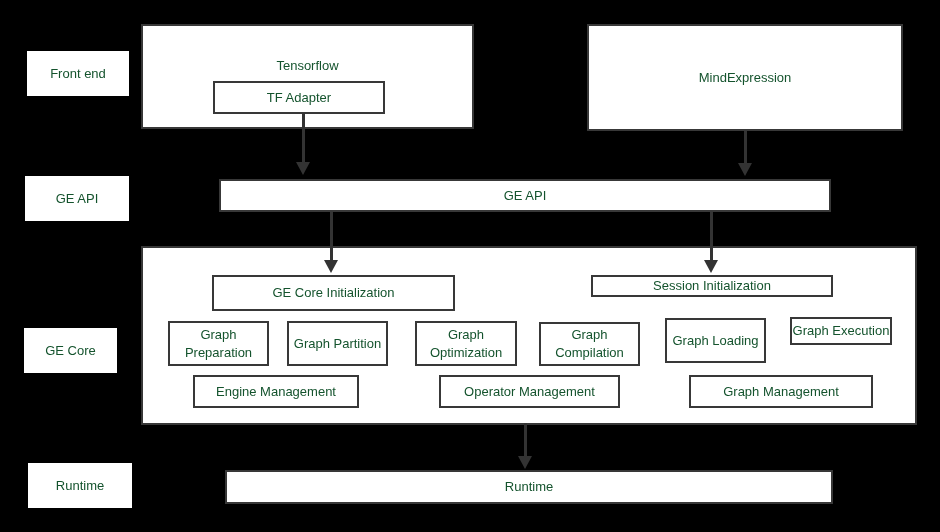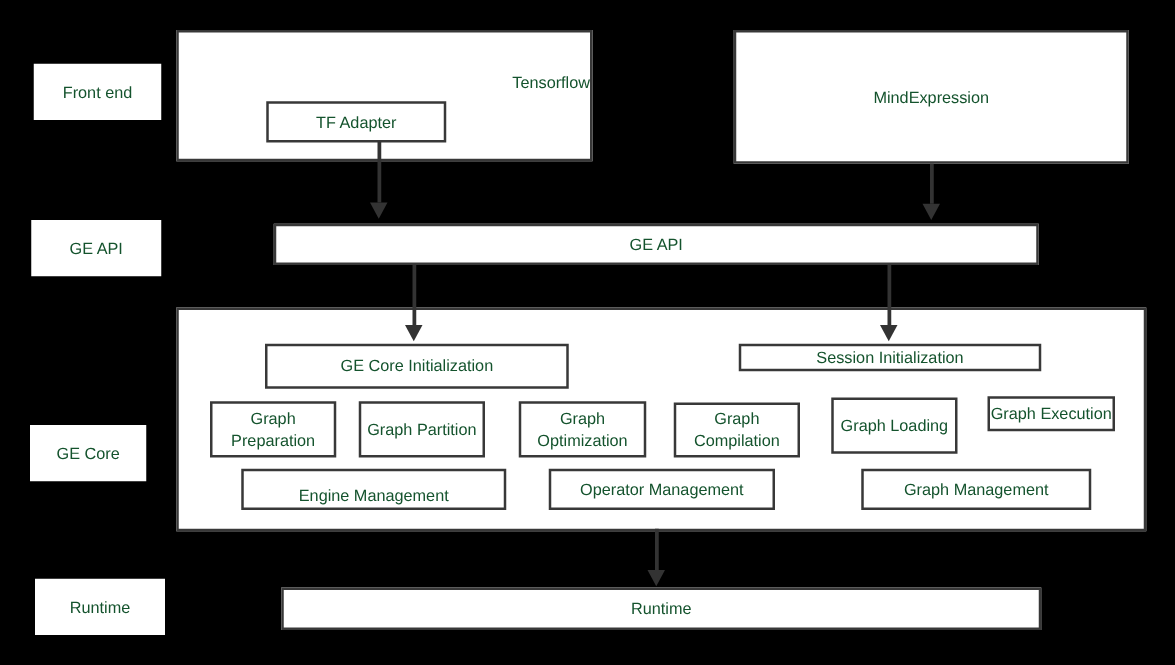--- a/index.html
+++ b/index.html
@@ -33,48 +33,48 @@
     background: #ffffff;
     border: none;
     box-sizing: border-box;
     display: flex;
     align-items: center;
     justify-content: center;
     text-align: center;
   }
   #lbl-front-end { left: 27px; top: 51px;  width: 102px; height: 45px; }
   #lbl-ge-api    { left: 25px; top: 176px; width: 104px; height: 45px; }
-  #lbl-ge-core   { left: 24px; top: 340px; width: 93px; height: 45px; }
+  #lbl-ge-core   { left: 24px; top: 328px; width: 93px; height: 45px; }
   #lbl-runtime   { left: 28px; top: 463px; width: 104px; height: 45px; }
 
   
   #tensorflow-box { left: 141px; top: 24px; width: 333px; height: 105px; display: block; }
   #tensorflow-title {
     position: absolute; left: 0; top: 31px; width: 100%;
-    text-align: right;
+    text-align: center;
   }
   #tf-adapter-box {
-    left: 70px; top: 55px; width: 144px; height: 33px;
+    left: 70px; top: 55px; width: 172px; height: 33px;
   }
   #mindexpression-box { left: 587px; top: 24px; width: 316px; height: 107px; }
 
   
   #ge-api-bar { left: 219px; top: 179px; width: 612px; height: 33px; }
 
   
   #ge-core-box { left: 141px; top: 246px; width: 776px; height: 179px; display: block; }
   #ge-core-init { left: 69px;  top: 27px; width: 243px; height: 36px; }
   #session-init { left: 448px; top: 27px; width: 242px; height: 22px; }
   #module-0 { left: 25px;  top: 73px; width: 101px; height: 45px; }
   #module-1 { left: 144px; top: 73px; width: 101px; height: 45px; }
   #module-2 { left: 272px; top: 73px; width: 102px; height: 45px; }
   #module-3 { left: 396px; top: 74px; width: 101px; height: 44px; }
   #module-4 { left: 522px; top: 70px; width: 101px; height: 45px; }
   #module-5 { left: 647px; top: 69px; width: 102px; height: 28px; }
-  #mgmt-0 { left: 50px;  top: 127px; width: 212px; height: 33px; align-items: flex-end; }
+  #mgmt-0 { left: 50px;  top: 127px; width: 166px; height: 33px; }
   #mgmt-1 { left: 296px; top: 127px; width: 181px; height: 33px; }
   #mgmt-2 { left: 546px; top: 127px; width: 184px; height: 33px; }
 
   
   #runtime-bar { left: 225px; top: 470px; width: 608px; height: 34px; }
 
   
   .arrow {
     position: absolute;
     width: 14px;

